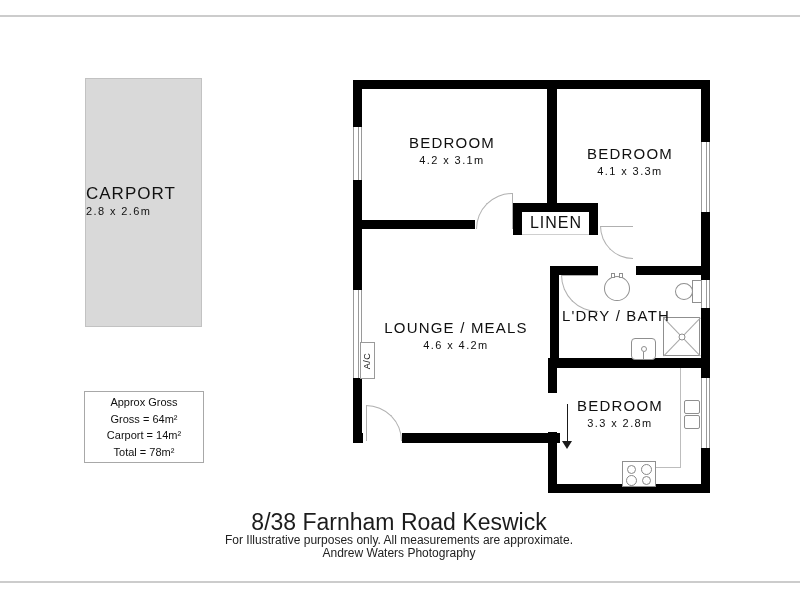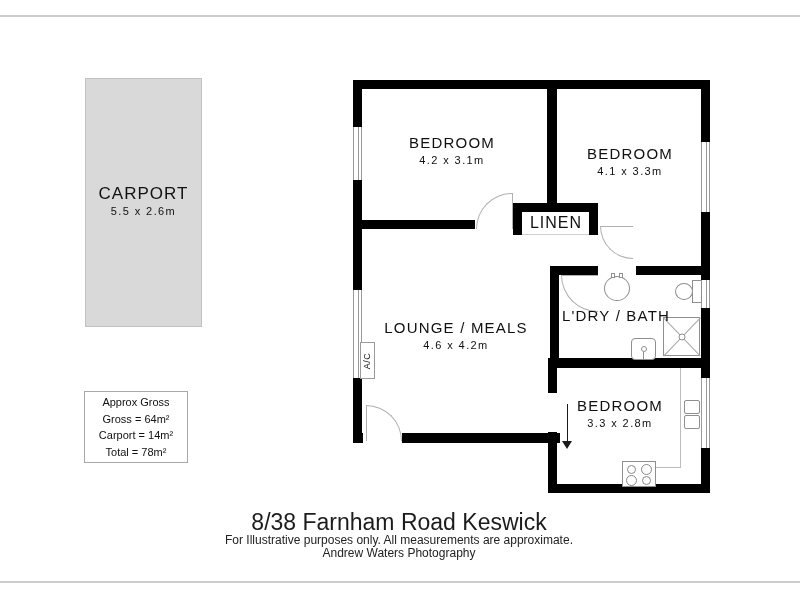--- a/index.html
+++ b/index.html
@@ -24,24 +24,24 @@
   .line{position:absolute;background:#bdbdbd;}
   .diag{position:absolute;top:50%;left:50%;width:53px;height:1px;background:#a8a8a8;}
   
   .room-label{position:absolute;transform:translateX(-50%);text-align:center;white-space:nowrap;color:#101010;}
   .room-name{font-size:15px;letter-spacing:1.2px;line-height:16px;}
   .room-name.sm{font-size:16px;letter-spacing:1px;}
   .room-dims{font-size:11px;letter-spacing:1.4px;line-height:15px;margin-top:2px;}
   
   .carport{position:absolute;left:85px;top:78px;width:117px;height:249px;background:#d9d9d9;
            border:1px solid #c2c2c2;box-sizing:border-box;display:flex;flex-direction:column;
-           align-items:center;justify-content:center;}
+           justify-content:center;}
   .carport .room-name{font-size:17px;letter-spacing:1px;}
   
-  .summary{position:absolute;left:84px;top:391px;width:104px;height:72px;background:#fff;
+  .summary{position:absolute;left:84px;top:391px;width:120px;height:72px;background:#fff;
            border:1px solid #a8a8a8;box-sizing:border-box;display:flex;flex-direction:column;
            align-items:center;justify-content:space-evenly;font-size:11px;color:#101010;}
   
   .ac{position:absolute;left:360px;top:342px;width:15px;height:37px;background:#fff;
       border:1px solid #9a9a9a;box-sizing:border-box;display:flex;align-items:center;justify-content:center;}
   .ac span{display:block;transform:rotate(-90deg);font-size:9px;letter-spacing:.5px;color:#111;}
   
   .arrow-line{position:absolute;left:567px;top:404px;width:1px;height:38px;background:#1a1a1a;}
   .arrow-head{position:absolute;left:562px;top:441px;width:0;height:0;
               border-left:5px solid transparent;border-right:5px solid transparent;border-top:8px solid #1a1a1a;}
@@ -54,21 +54,21 @@
 </head>
 <body>
 
 <div class="canvas">
 
   <div class="rule" style="top:15px;"></div>
   <div class="rule" style="top:581px;"></div>
 
   <div class="carport">
     <div class="room-name">CARPORT</div>
-    <div class="room-dims">5.5 x 2.6m</div>
+    <div class="room-dims">2.8 x 2.6m</div>
   </div>
 
   <div class="summary">
     <div>Approx Gross</div>
     <div>Gross = 64m²</div>
     <div>Carport = 14m²</div>
     <div>Total = 78m²</div>
   </div>
 
   <div class="wall" style="left:353px;top:80px;width:357px;height:9px;"></div>

